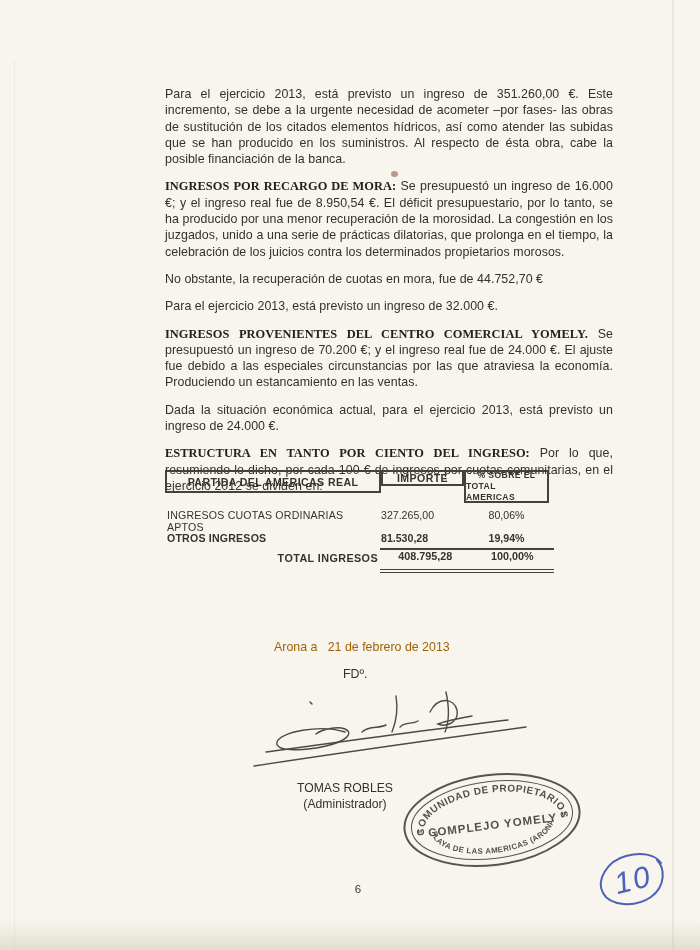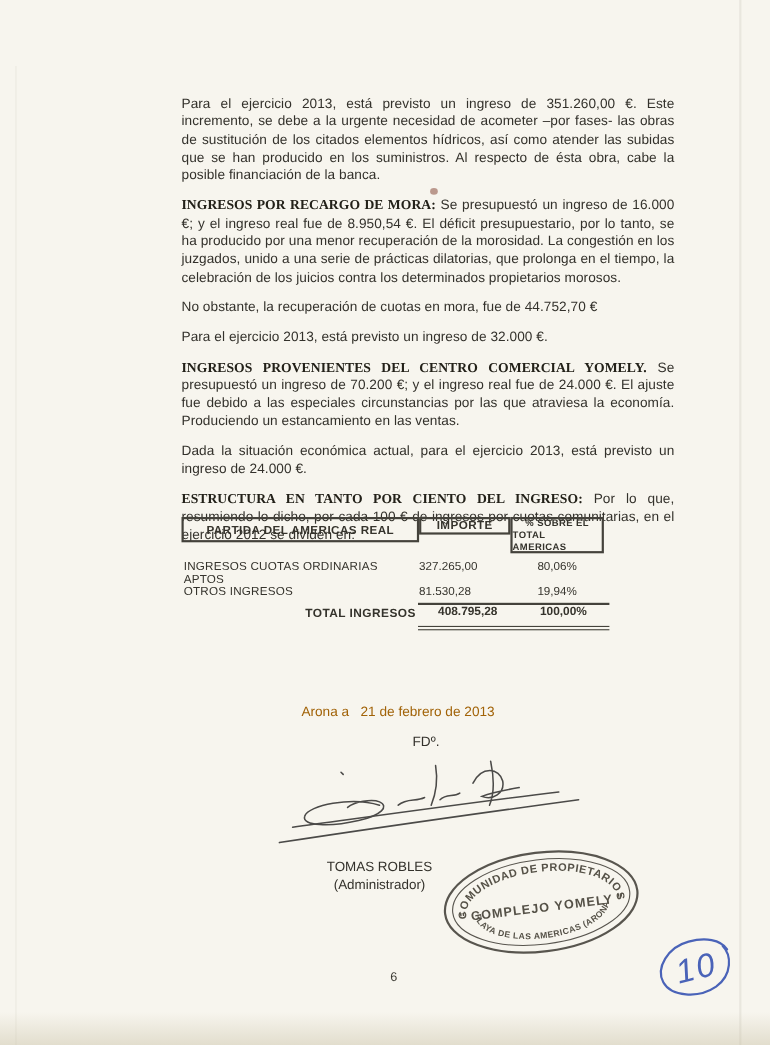--- a/index.html
+++ b/index.html
@@ -24,34 +24,34 @@
     background:rgba(138,76,62,0.55);filter:blur(.6px);}
 
   
   .income-table{position:absolute;left:165px;top:470px;width:393px;height:102px;font-size:10.6px;color:#35332c;}
   .th{position:absolute;box-sizing:border-box;border:2px solid #44423b;display:flex;align-items:center;justify-content:center;
       font-weight:bold;letter-spacing:.4px;background:transparent;}
   .th1{left:0;top:0;width:216px;height:23px;}
   .th2{left:216px;top:0;width:83px;height:16px;}
   .th3{left:299px;top:0;width:85px;height:33px;flex-direction:column;font-size:8.6px;line-height:1.25;}
   .tr{position:absolute;left:0;width:393px;height:16px;}
-  .tr1{top:39px;} .tr2{top:62px;}
+  .tr1{top:39px;} .tr2{top:62px;font-weight:bold;}
   .td-partida{position:absolute;left:2px;width:212px;letter-spacing:.2px;}
   .td-importe{position:absolute;left:216px;width:79px;text-align:left;}
   .td-pct{position:absolute;left:299px;width:85px;text-align:center;}
   .total-label{position:absolute;left:0;top:82px;width:213px;text-align:right;font-weight:bold;letter-spacing:.4px;font-size:10.8px;}
   .total-values{position:absolute;left:215px;top:78px;width:174px;height:19px;
     border-top:2px solid #44423b;border-bottom:4px double #44423b;
     display:flex;align-items:flex-start;font-weight:bold;font-size:10.8px;}
   .total-values .tv1{width:52%;text-align:center;}
   .total-values .tv2{width:48%;text-align:center;}
 
   
   .date-line{position:absolute;left:274px;top:640px;font-size:12.4px;white-space:pre;color:#a16207;}
-  .fdo{position:absolute;left:343px;top:667px;font-size:12.4px;color:#33312b;margin-left:32px;}
+  .fdo{position:absolute;left:343px;top:667px;font-size:12.4px;color:#33312b;}
   .signature-svg{position:absolute;left:250px;top:680px;width:285px;height:100px;}
   .signature-svg path{fill:none;stroke:#4b4a48;stroke-width:1.4;stroke-linecap:round;}
   .signer{position:absolute;left:293px;top:780px;width:104px;text-align:center;font-size:12.2px;line-height:16px;color:#33312b;}
   .stamp-svg{position:absolute;left:397px;top:770px;width:190px;height:100px;}
   .stamp-svg .ring{fill:none;stroke:#4a4740;}
   .stamp-svg text{fill:#474339;font-weight:bold;}
   .page-number{position:absolute;left:350px;top:883px;width:16px;text-align:center;font-size:11.5px;color:#3a3831;}
   .annotation-svg{position:absolute;left:595px;top:848px;width:76px;height:66px;}
   .annotation-svg path{fill:none;stroke:#4a63b8;stroke-width:2;stroke-linecap:round;}
   .annotation-svg text{fill:#4a63b8;font-style:italic;font-size:30px;letter-spacing:2px;}

